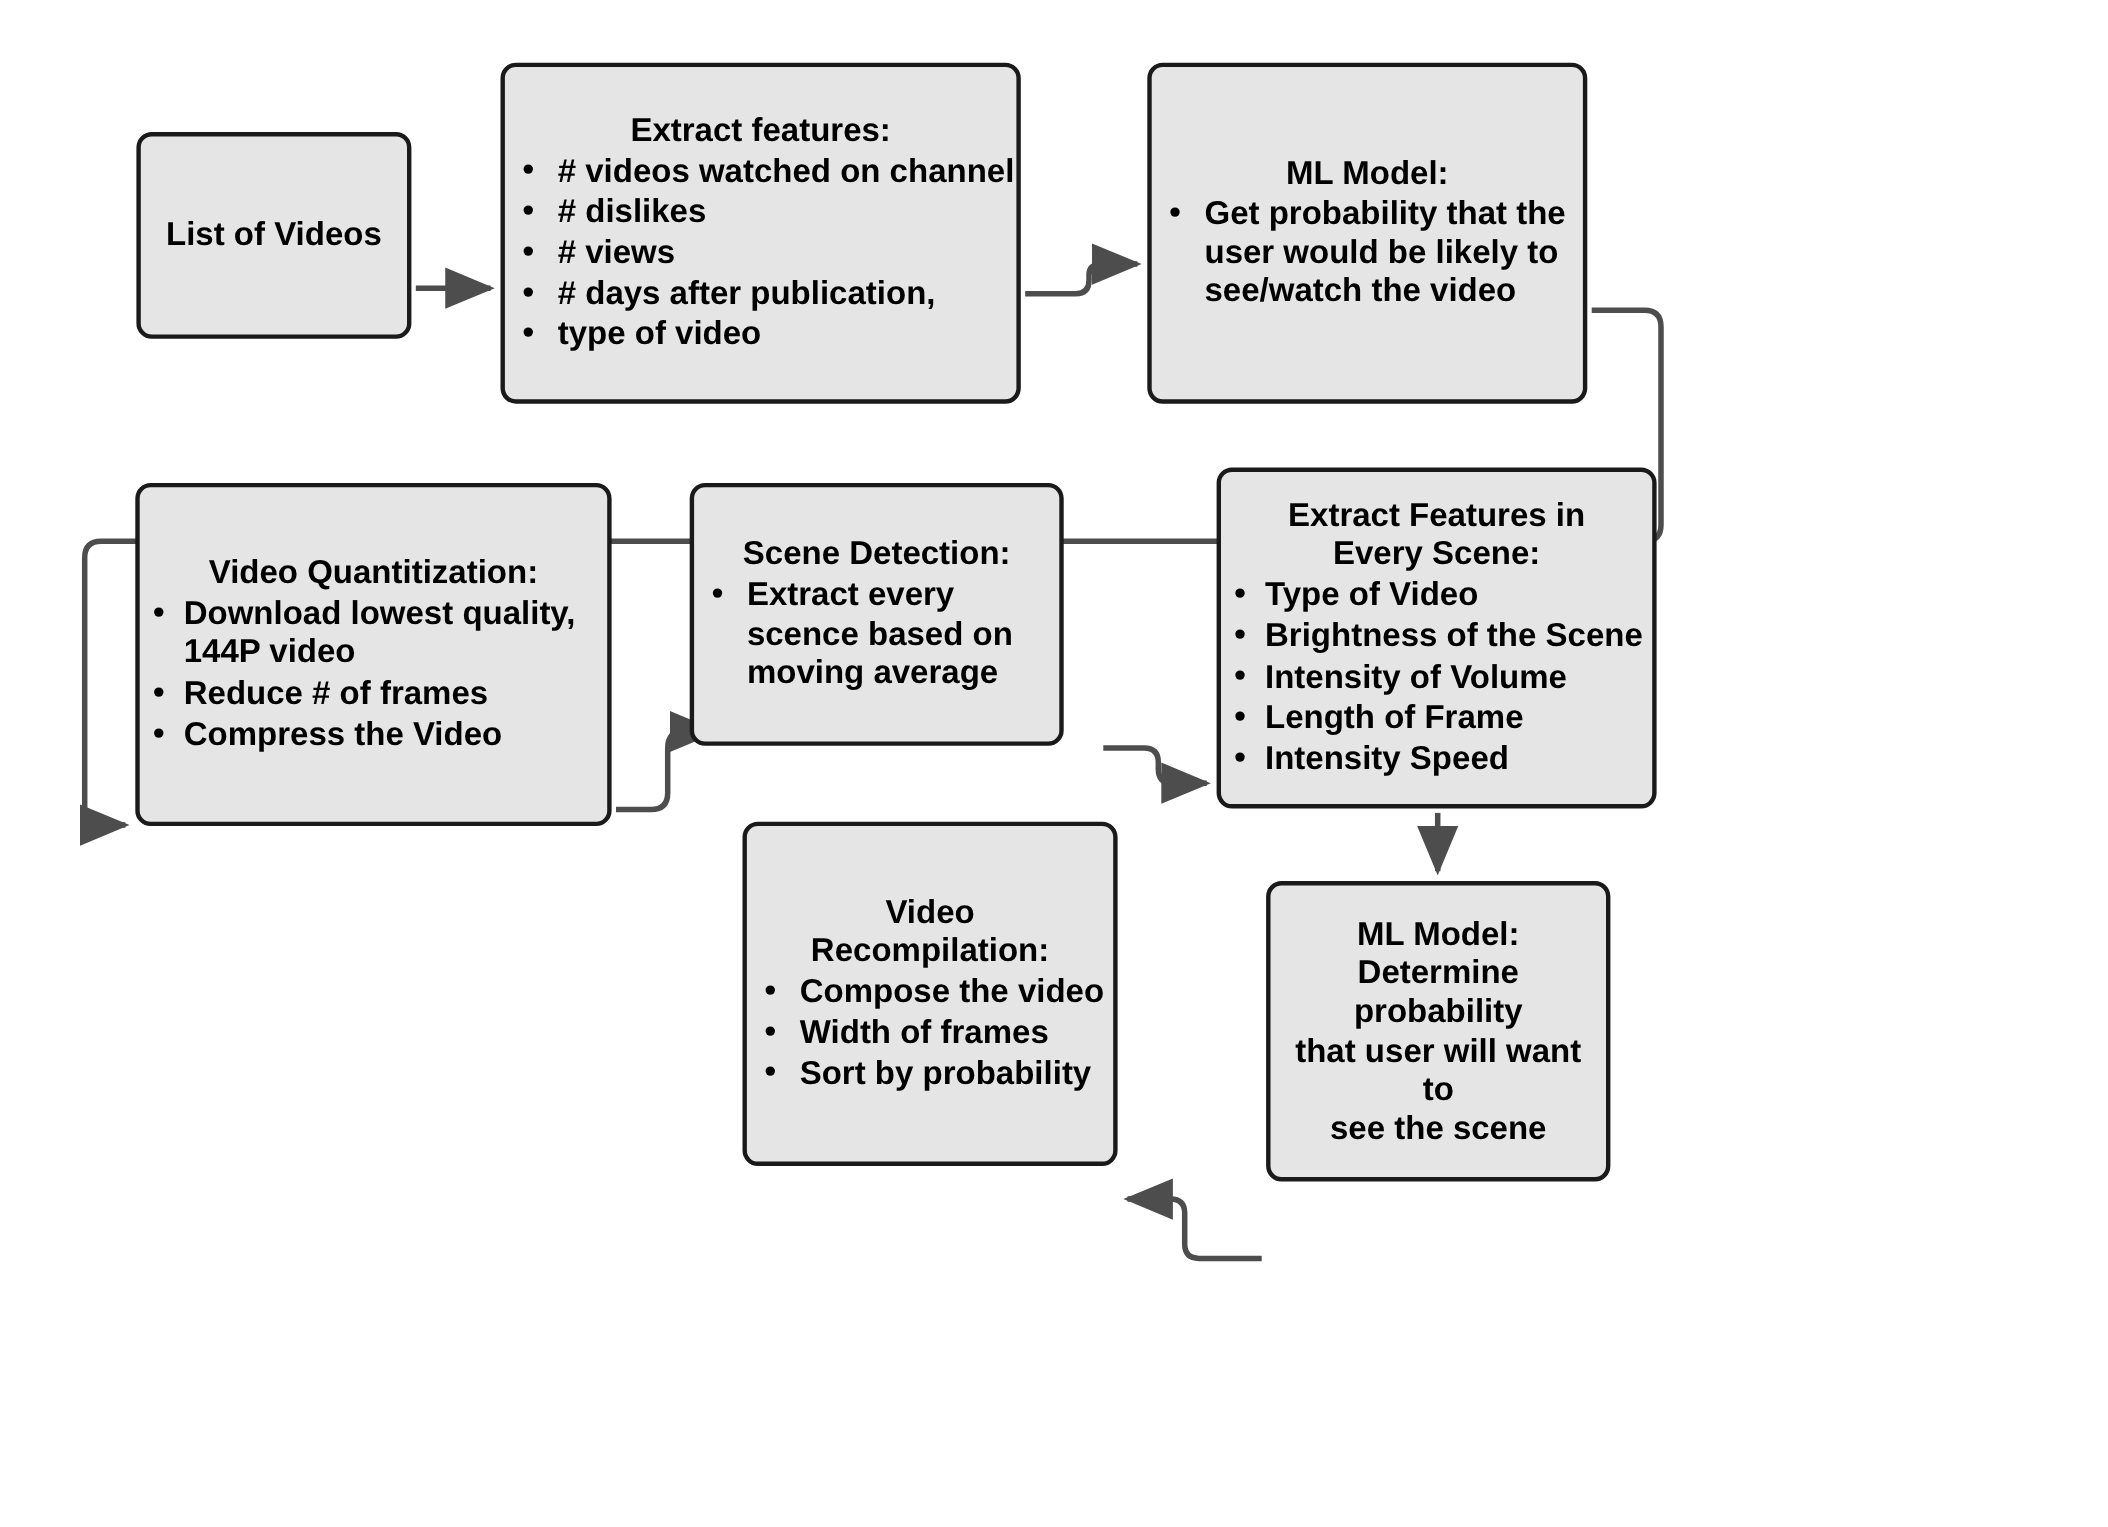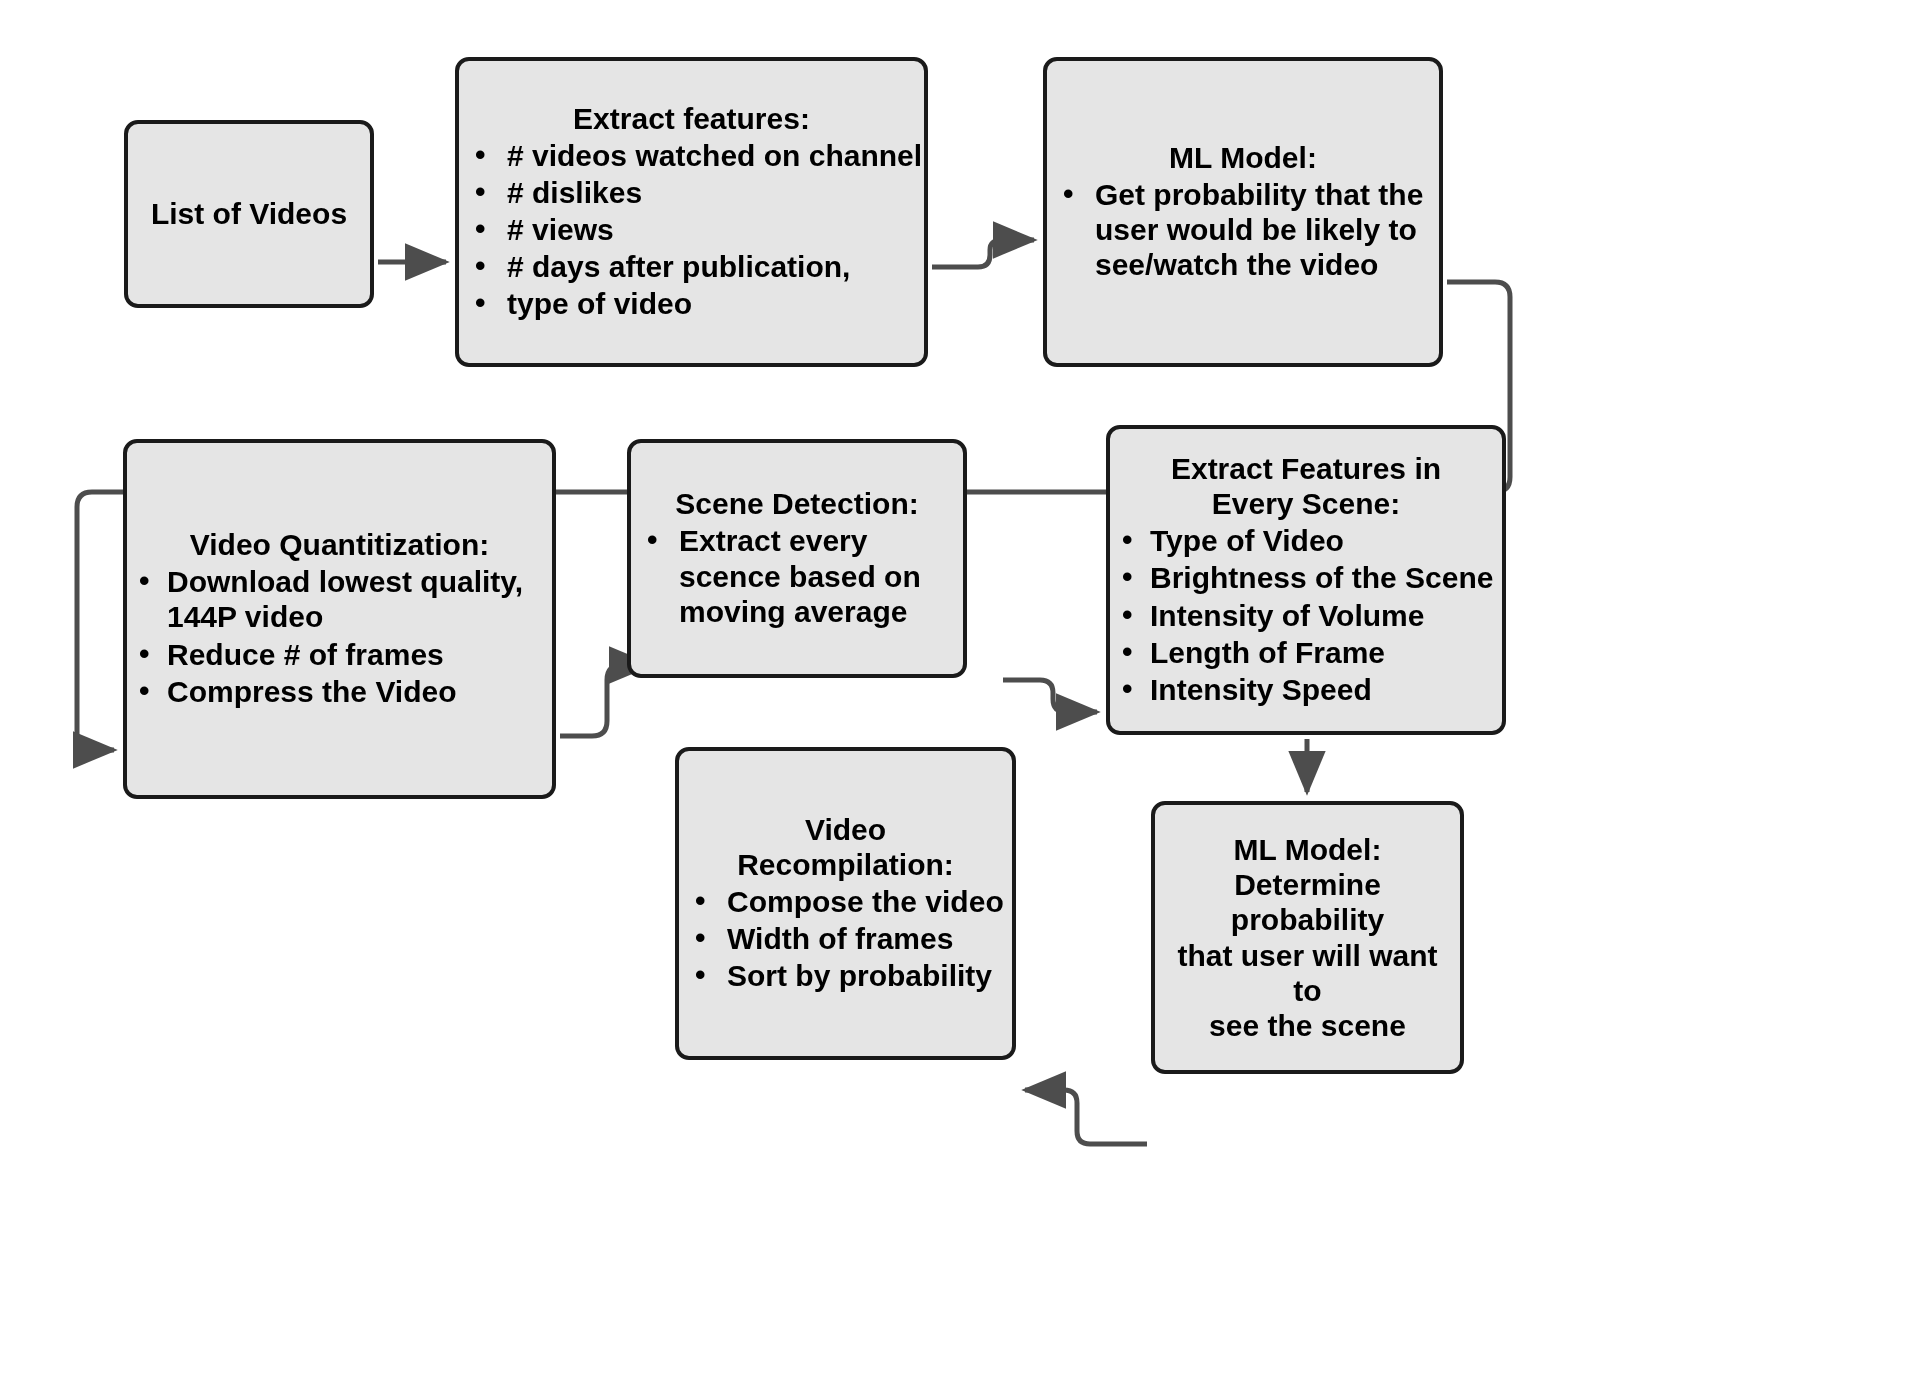--- a/index.html
+++ b/index.html
@@ -73,21 +73,21 @@
     line-height: 1.17;
     color: #000000;
     padding: 0 10px;
   }
 
   
   #node-list-of-videos { left: 124px; top: 120px; width: 250px; height: 188px;
       align-items: center; justify-content: center; }
   #node-extract-features { left: 455px; top: 57px; width: 473px; height: 310px; }
   #node-ml-model-top { left: 1043px; top: 57px; width: 400px; height: 310px; }
-  #node-video-quantitization { left: 123px; top: 439px; width: 433px; height: 360px; }
+  #node-video-quantitization { left: 123px; top: 439px; width: 433px; height: 312px; }
   #node-scene-detection { left: 627px; top: 439px; width: 340px; height: 239px; }
   #node-extract-scene-features { left: 1106px; top: 425px; width: 400px; height: 310px; }
   #node-video-recompilation { left: 675px; top: 731px; width: 341px; height: 313px; margin-top: 16px; }
   #node-ml-model-bottom { left: 1151px; top: 801px; width: 313px; height: 273px;
       align-items: center; }
 </style>
 </head>
 <body>
 
 <div id="canvas">

